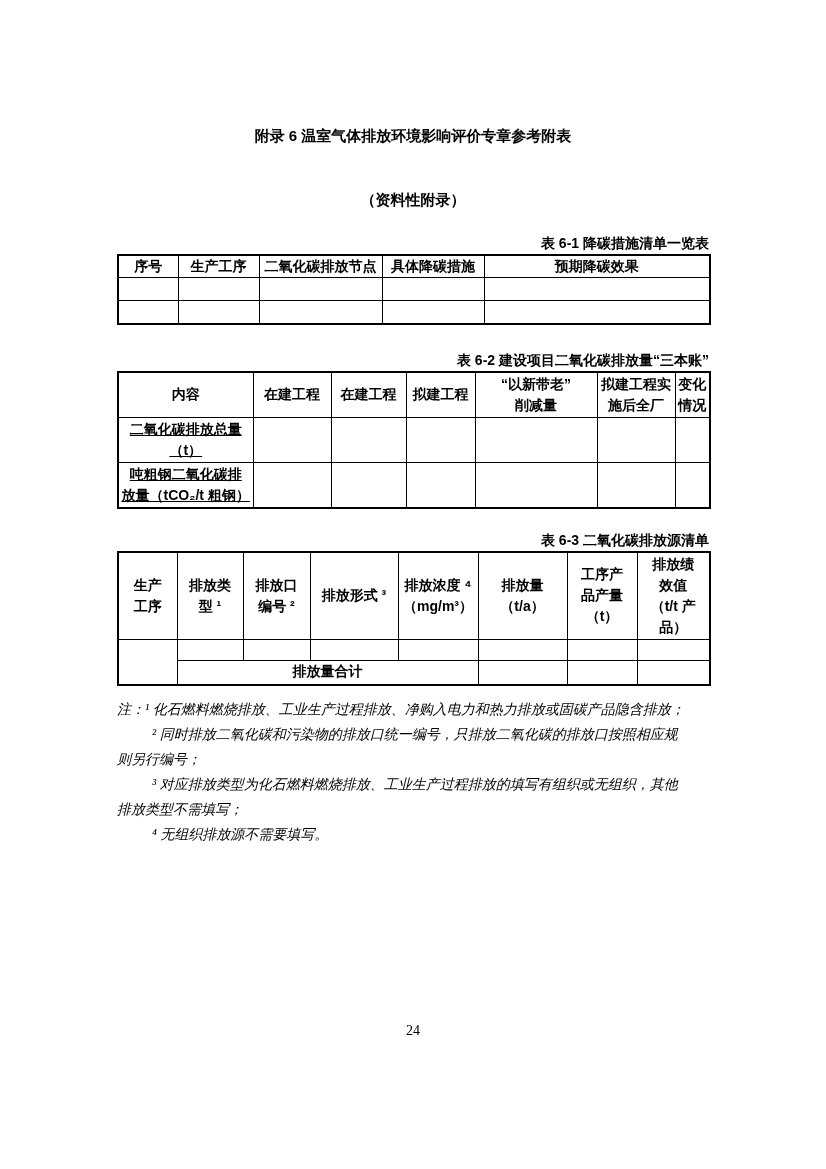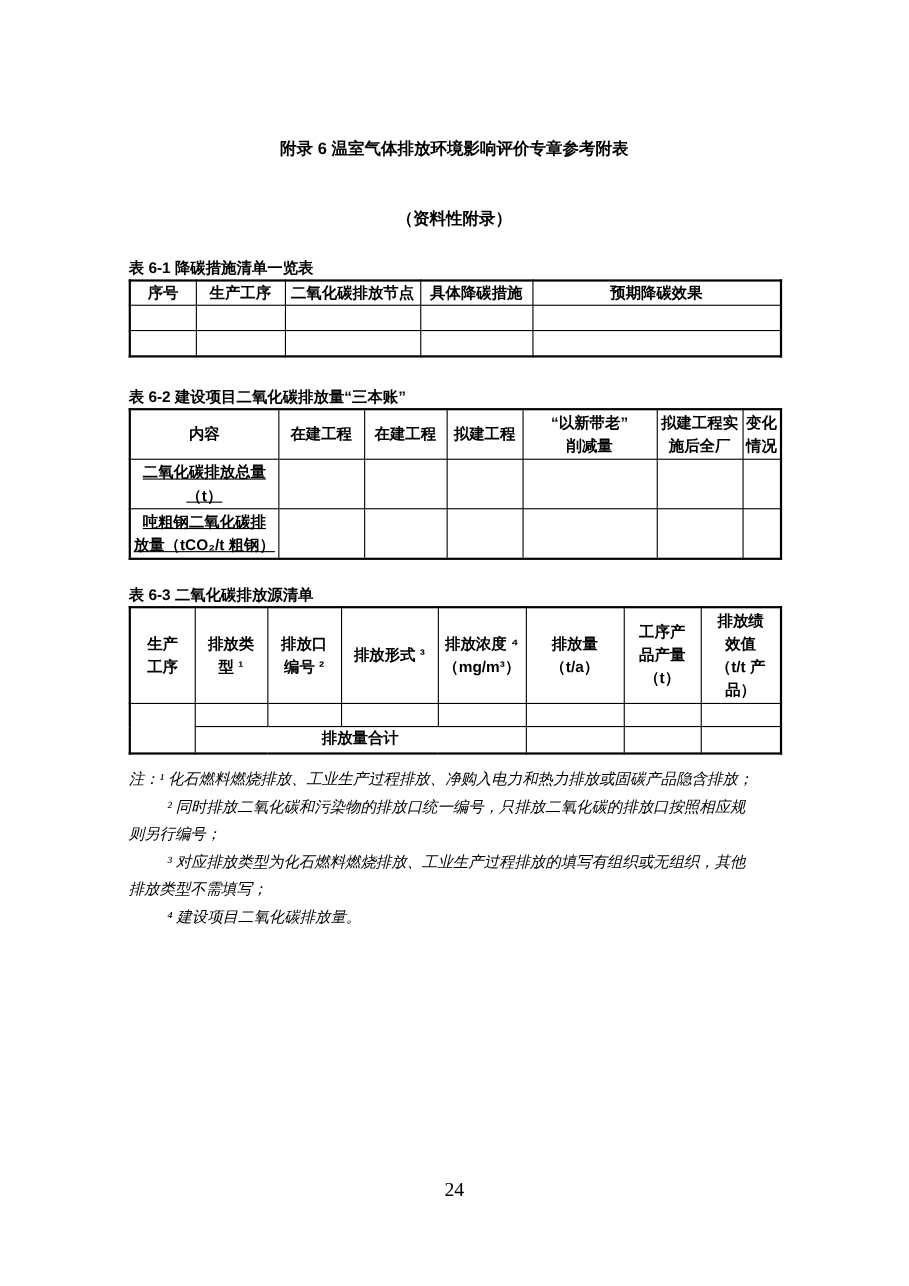--- a/index.html
+++ b/index.html
@@ -26,21 +26,21 @@
   }
   .doc-subtitle {
     margin-top: 44px;
     text-align: center;
     font-family: "Liberation Sans", sans-serif;
     font-weight: bold;
     font-size: 15px;
     line-height: 20px;
   }
   .tbl-caption {
-    text-align: left;
+    text-align: right;
     font-family: "Liberation Sans", sans-serif;
     font-weight: bold;
     font-size: 14px;
     line-height: 18px;
   }
   .cap-1 { margin-top: 24px; }
   .cap-2 { margin-top: 26px; }
   .cap-3 { margin-top: 22px; }
   table.tbl {
     margin-top: 2px;
@@ -81,25 +81,25 @@
     margin-top: 11px;
     font-size: 14px;
     line-height: 25px;
     text-align: left;
     font-style: italic;
   }
   .note { white-space: pre-line; }
   .note-indent { text-indent: 2.5em; }
   .page-number {
     position: absolute;
-    top: 1072px;
+    top: 1022px;
     left: 0;
     width: 826px;
     text-align: center;
-    font-size: 18px;
+    font-size: 14px;
     line-height: 18px;
   }
 </style>
 </head>
 <body>
 
 <div class="content">
 
   <div class="doc-title">附录 6 温室气体排放环境影响评价专章参考附表</div>
 
@@ -237,18 +237,18 @@
       </tr>
     </tbody>
   </table>
 
   <div class="notes">
     <p class="note">注：¹ 化石燃料燃烧排放、工业生产过程排放、净购入电力和热力排放或固碳产品隐含排放；</p>
     <p class="note note-indent">² 同时排放二氧化碳和污染物的排放口统一编号，只排放二氧化碳的排放口按照相应规
 则另行编号；</p>
     <p class="note note-indent">³ 对应排放类型为化石燃料燃烧排放、工业生产过程排放的填写有组织或无组织，其他
 排放类型不需填写；</p>
-    <p class="note note-indent">⁴ 建设项目二氧化碳排放量。</p>
+    <p class="note note-indent">⁴ 无组织排放源不需要填写。</p>
   </div>
 
 </div>
 
 <div class="page-number">24</div>
 
 </body></html>

